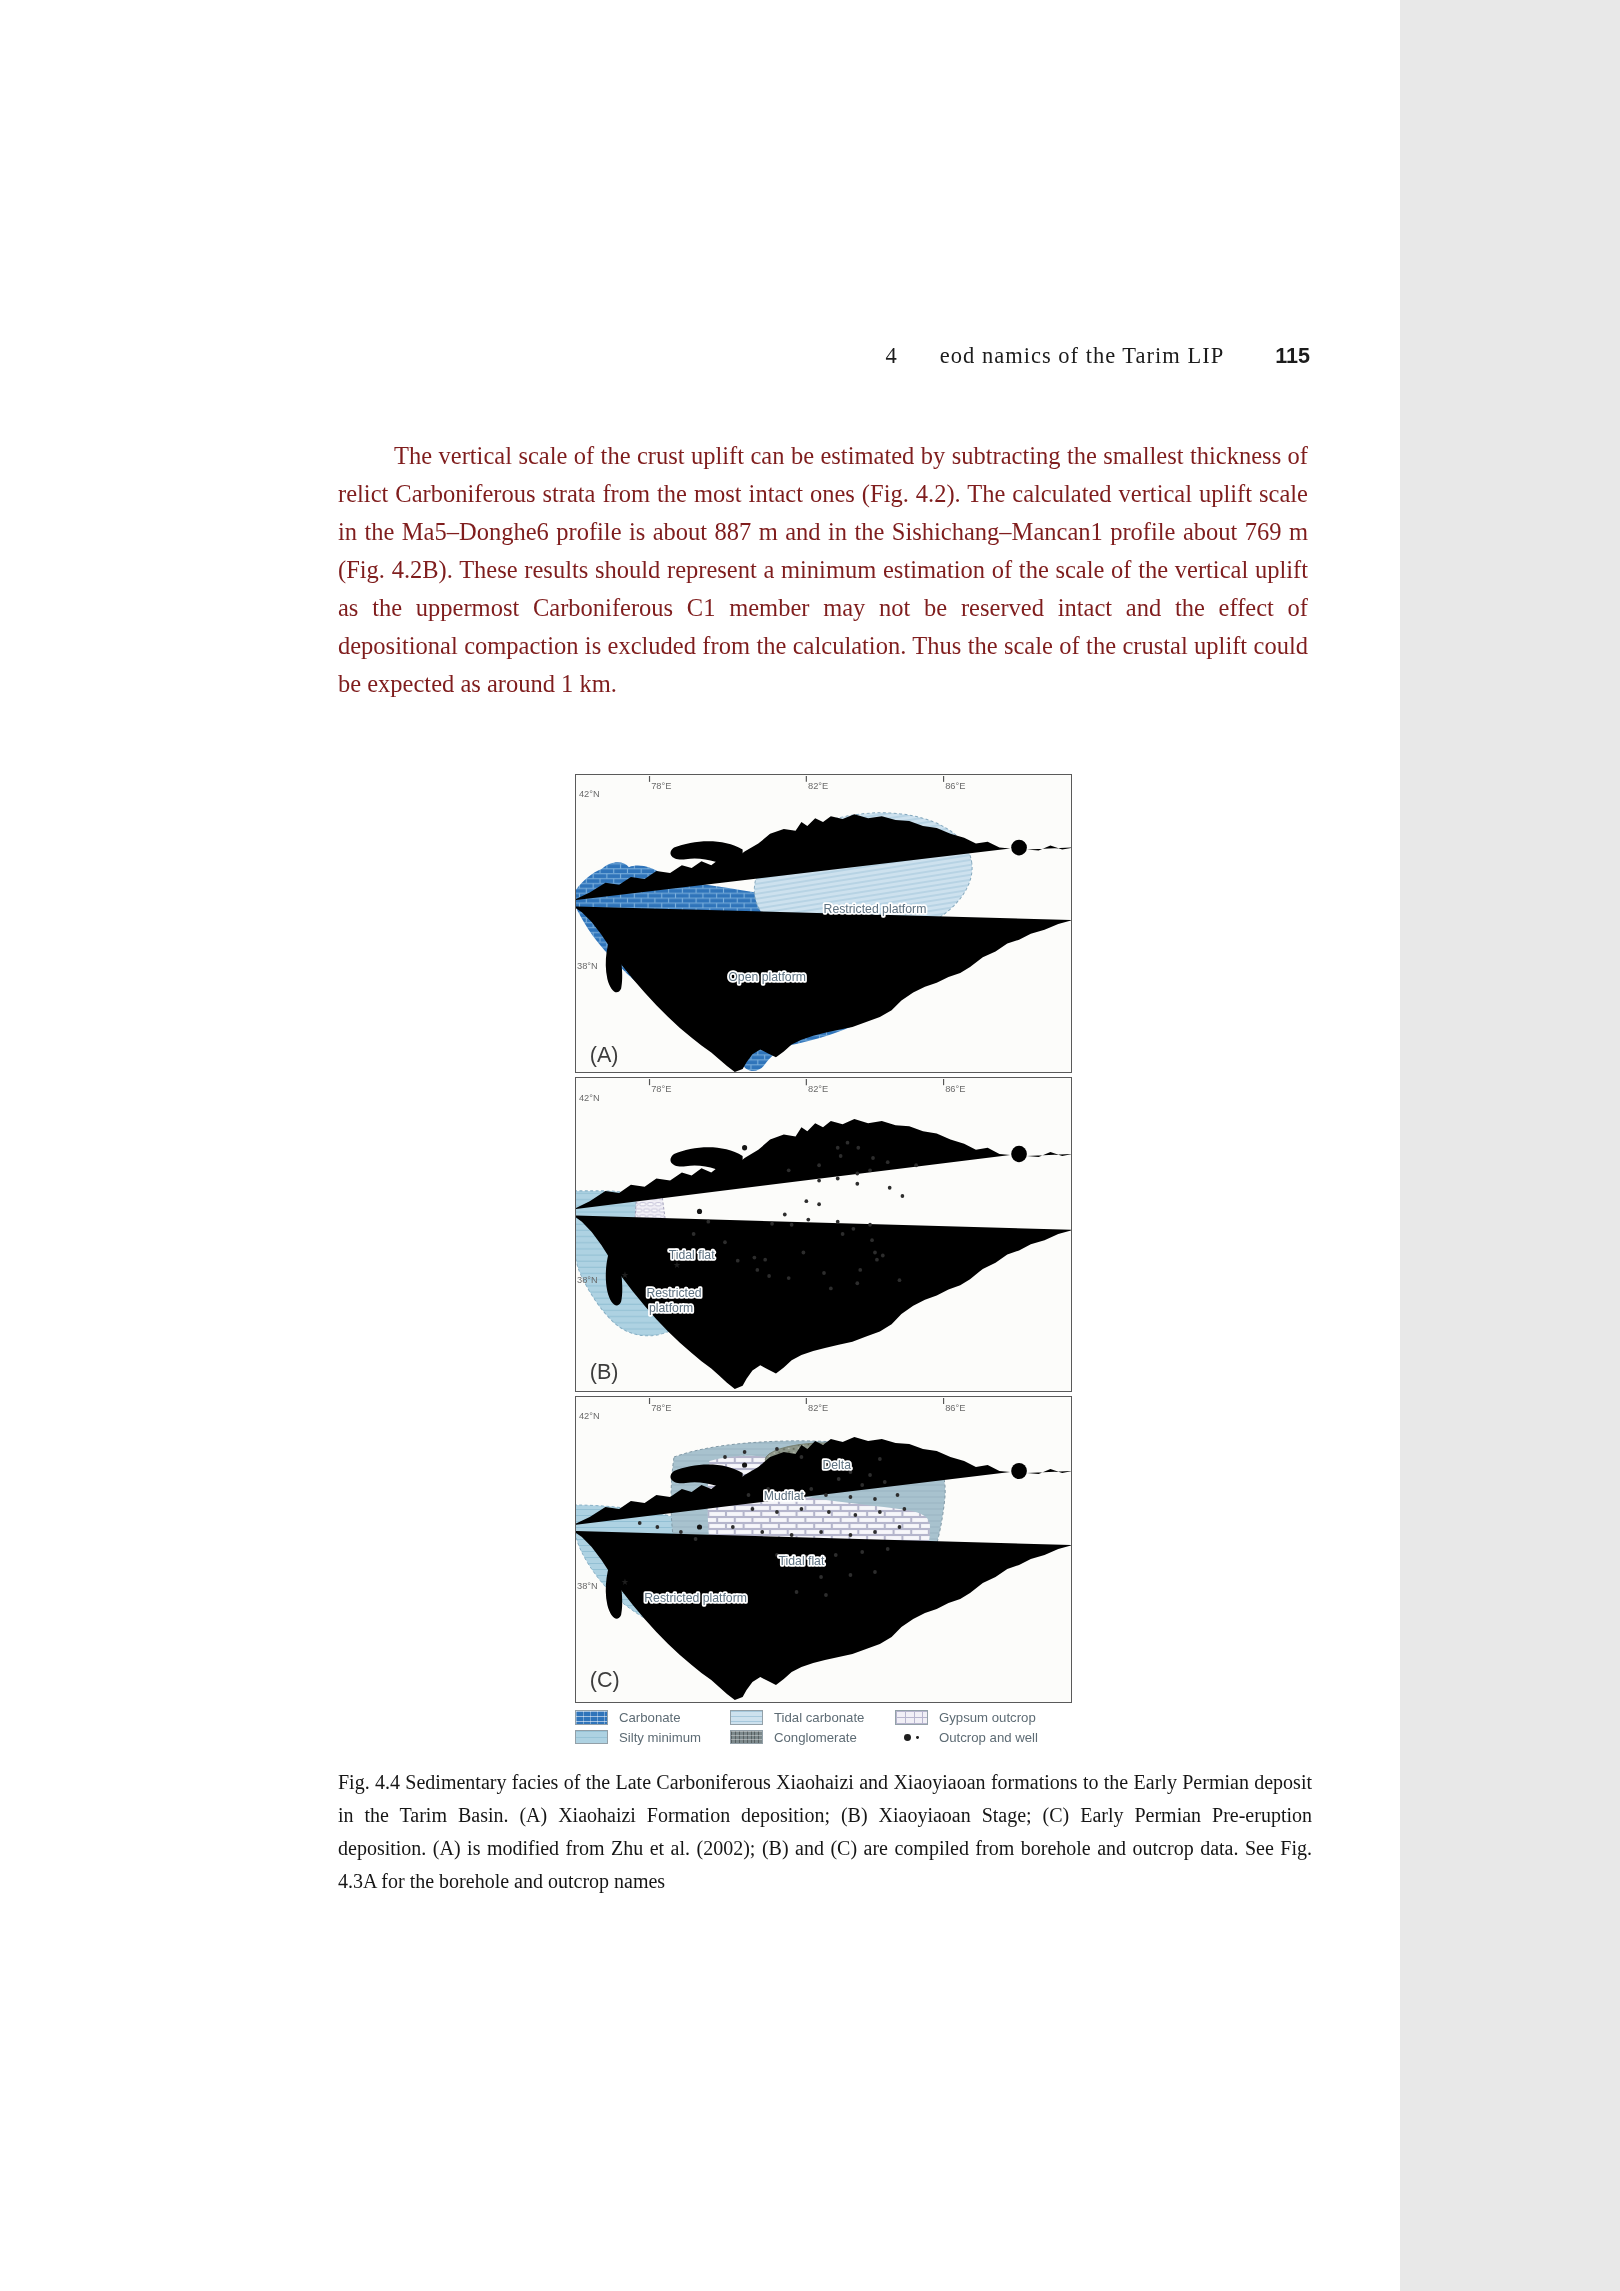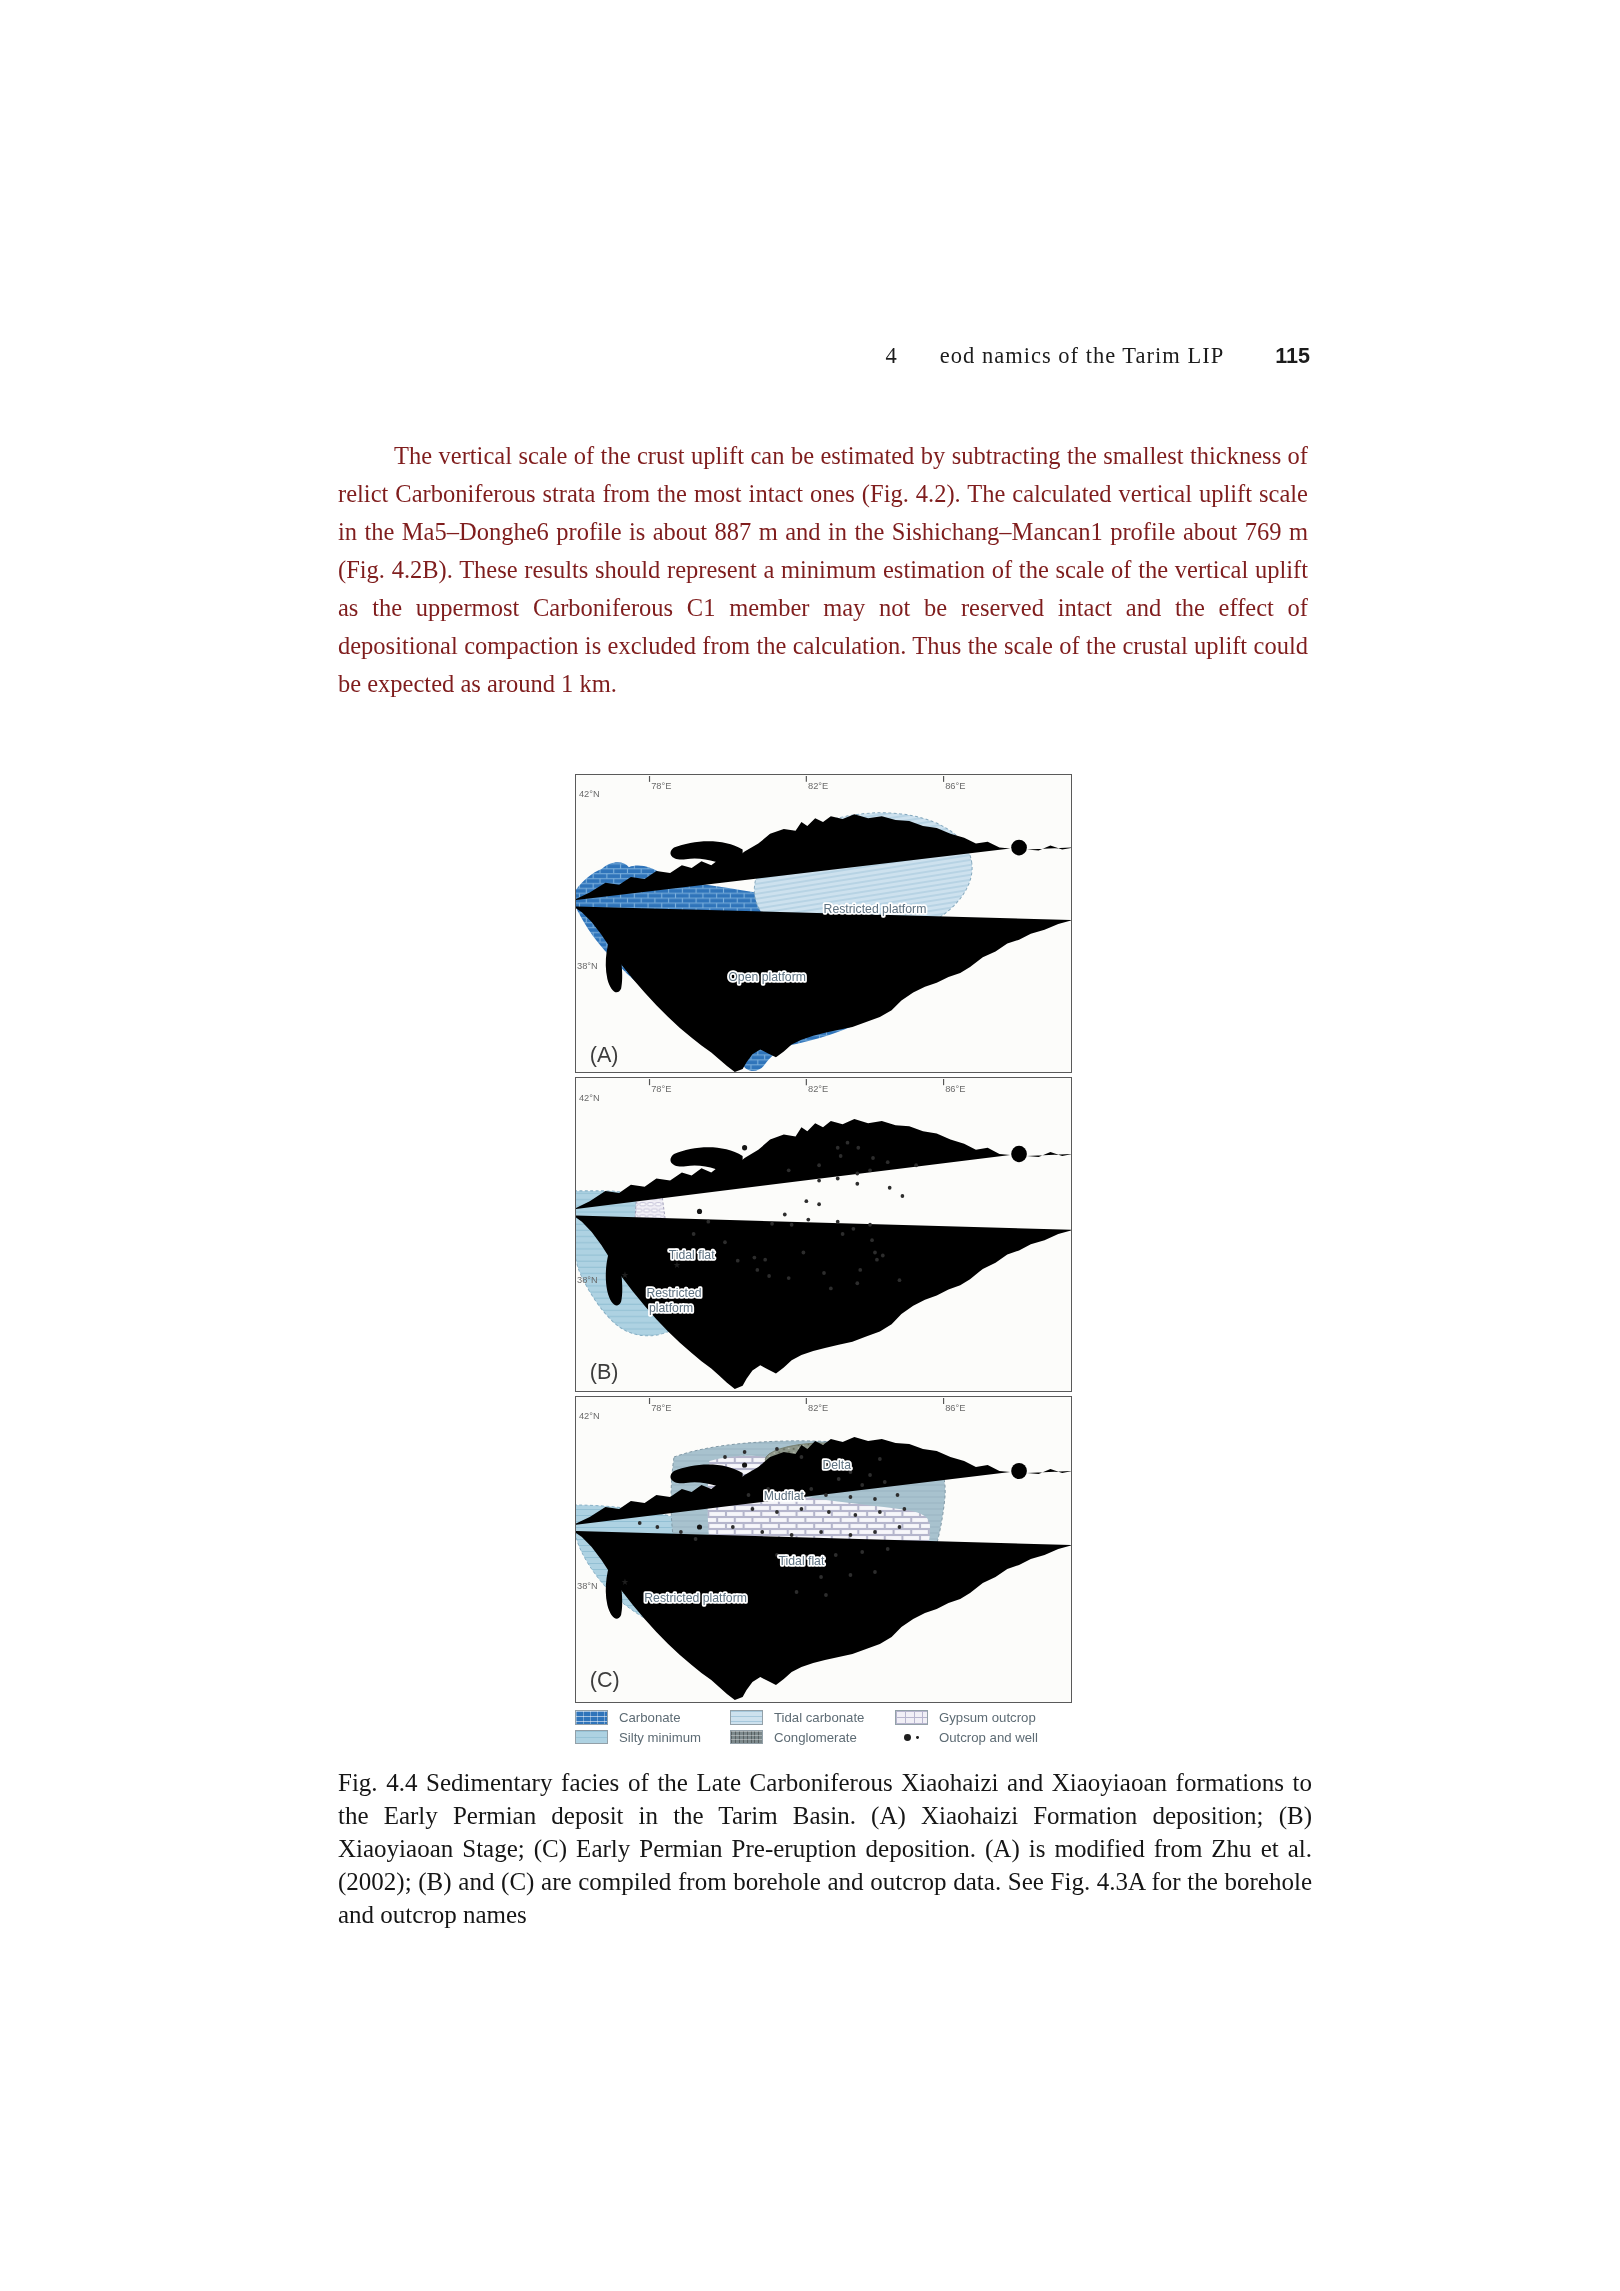--- a/index.html
+++ b/index.html
@@ -1,16 +1,16 @@
 <!DOCTYPE html>
 <html style="--c-carbonate: #2f74ba; --c-carbonate_line: #7db1dd; --c-muddy_carbonate: #cde1ee; --c-silty_mudstone: #aed2e2; --c-gypsum_mudstone: #b7b5ce; --c-conglomerate: #7c898c; --c-mudflat: #a8c2ce; --c-delta: #8d968a; --c-basin_outline: #4f4f4f; --c-map_label: #5d7180; --c-text: #151515;"><head>
 <meta charset="utf-8">
 <style>
   html,body{margin:0;padding:0;background:#e8e8e8;}
-  .page{position:relative;width:1620px;height:2292px;background:#ffffff;
+  .page{position:relative;width:1400px;height:2292px;background:#ffffff;
         font-family:"Liberation Serif",serif;color:var(--c-text,#151515);overflow:hidden;}
 
   
   .running-header{position:absolute;top:343px;left:338px;width:972px;text-align:right;
         font-size:22.5px;color:#1c1c1c;white-space:nowrap;}
   .running-header .chapnum{margin-right:43px;}
   .running-header .chaptitle{margin-right:51px;letter-spacing:1px;}
   .running-header .pagenum{font-family:"Liberation Sans",sans-serif;font-weight:bold;font-size:21.6px;}
 
   
@@ -52,21 +52,21 @@
         background-image:repeating-linear-gradient(to bottom,rgba(147,192,212,.8) 0 1px,transparent 1px 5.9px);}
   .sw-conglom{background:#7c898c;
         background-image:repeating-linear-gradient(to bottom,rgba(255,255,255,.35) 0 1px,transparent 1px 3.9px),
                          repeating-linear-gradient(to right,rgba(0,0,0,.3) 0 1px,transparent 1px 3.9px);}
   .sw-outcrop{border:none;background:none;display:flex;align-items:center;justify-content:center;gap:5.9px;}
   .dot-big{width:6.9px;height:6.9px;border-radius:50%;background:#1f1f1f;}
   .dot-small{width:2.9px;height:2.9px;border-radius:50%;background:#1f1f1f;}
 
   
   .caption{position:absolute;top:1766px;left:338px;width:974px;margin:0;
-        font-size:25px;line-height:33px;text-align:justify;color:#161616;}
+        font-size:20px;line-height:33px;text-align:justify;color:#161616;}
 </style>
 </head>
 <body>
 
 <div class="page">
 
   <svg width="0" height="0" style="position:absolute" aria-hidden="true">
     <defs>
       <pattern id="patBrick" width="14" height="10" patternUnits="userSpaceOnUse">
         <rect width="14" height="10" fill="#2f74ba"></rect>

